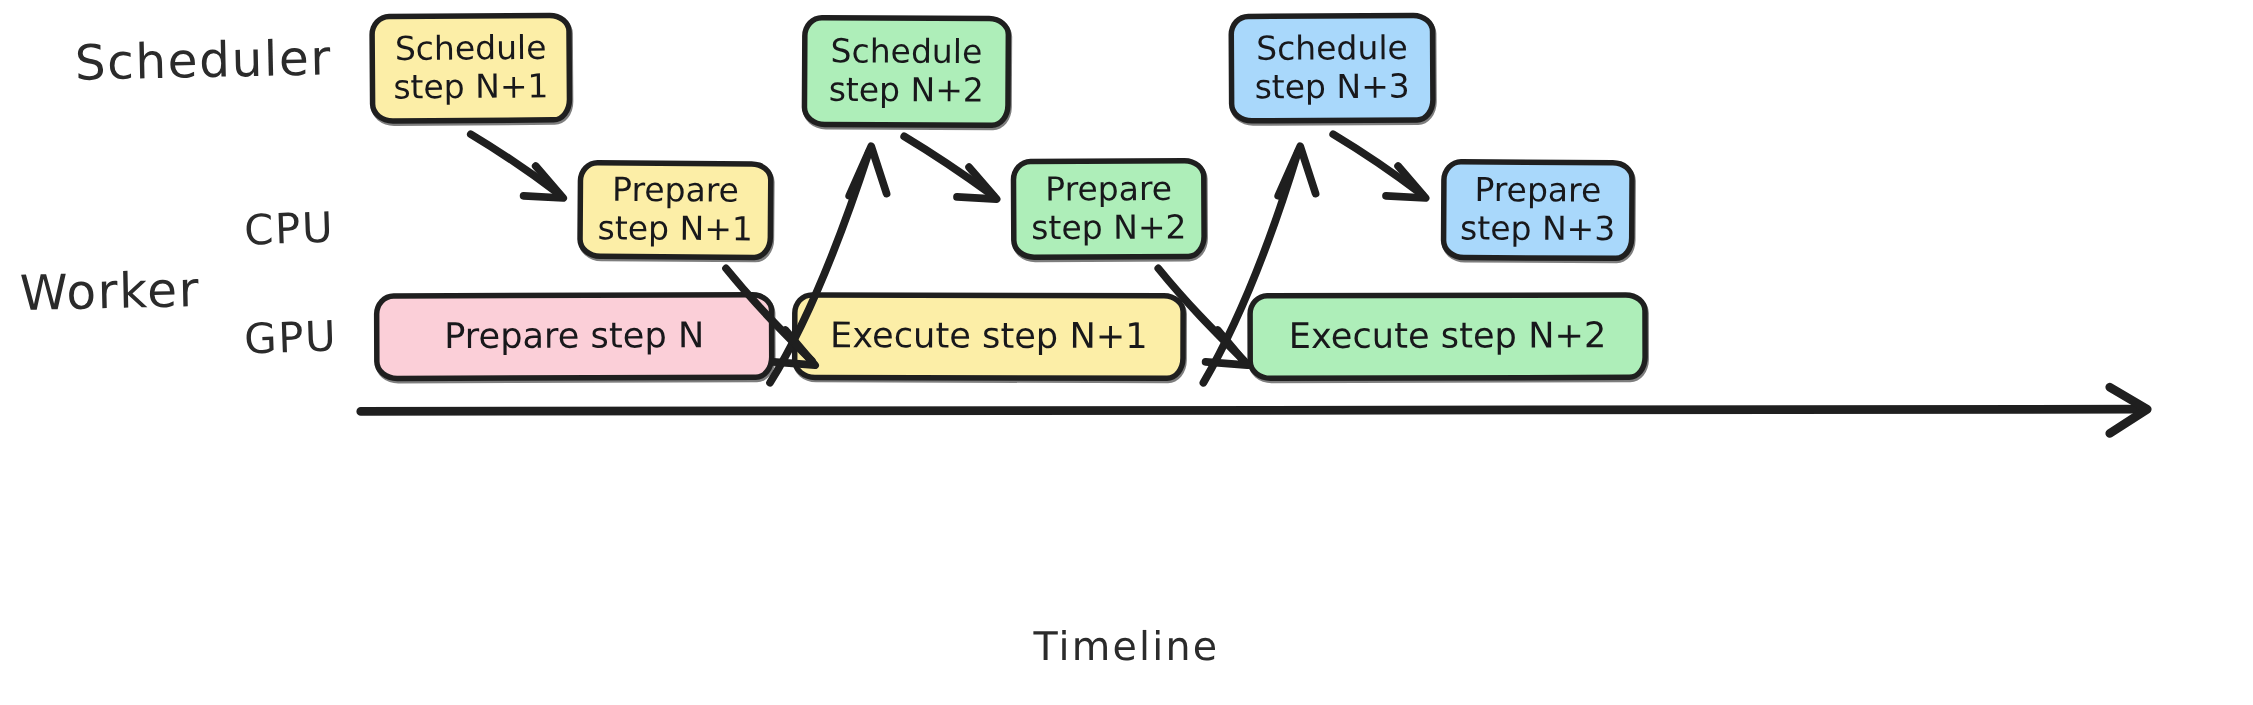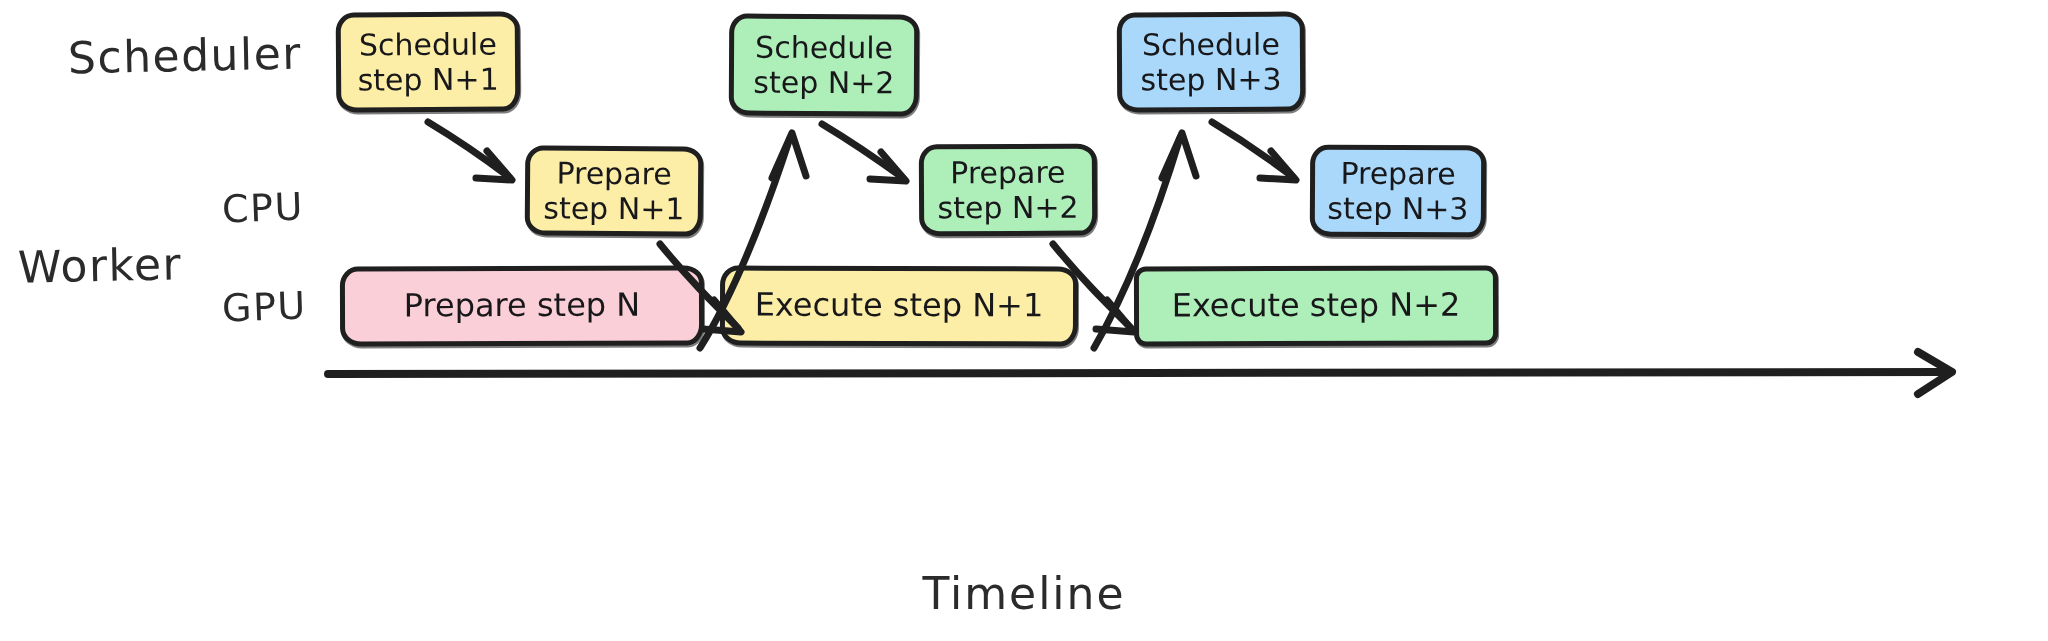--- a/index.html
+++ b/index.html
@@ -42,21 +42,21 @@
   }
   #label-gpu {
     left: 222px; top: 285px;
     font-size: 38px;
     transform: rotate(-2deg);
   }
   #label-timeline {
     left: 0; top: 568px;
     width: 2048px;
     text-align: center;
-    font-size: 44px;
+    font-size: 36px;
     letter-spacing: 2px;
     transform: none;
   }
 
   
   .box {
     position: absolute;
     box-sizing: border-box;
     border: 5px solid #1f1f1f;
     border-radius: 18px 20px 17px 21px / 19px 17px 21px 18px;
@@ -87,21 +87,21 @@
   #box-sched-n3 { left: 1117px; top: 12px;  width: 188px; height: 100px; transform: rotate(-0.3deg); }
 
   
   #box-prep-n1 { left: 525px;  top: 146px; width: 178px; height: 90px;  transform: rotate(0.4deg); }
   #box-prep-n2 { left: 919px;  top: 144px; width: 178px; height: 92px;  transform: rotate(-0.3deg); }
   #box-prep-n3 { left: 1310px; top: 145px; width: 176px; height: 92px;  transform: rotate(0.3deg); }
 
   
   #box-exec-n  { left: 340px;  top: 266px; width: 364px; height: 80px; transform: rotate(-0.2deg); }
   #box-exec-n1 { left: 720px;  top: 266px; width: 358px; height: 80px; transform: rotate(0.15deg); }
-  #box-exec-n2 { left: 1134px; top: 266px; width: 364px; height: 80px; transform: rotate(-0.15deg); border-radius: 12px; }
+  #box-exec-n2 { left: 1134px; top: 266px; width: 364px; height: 80px; transform: rotate(-0.15deg); }
 
   
   #arrows {
     position: absolute;
     left: 0; top: 0;
     width: 2048px; height: 641px;
     pointer-events: none;
   }
 </style>
 </head>

